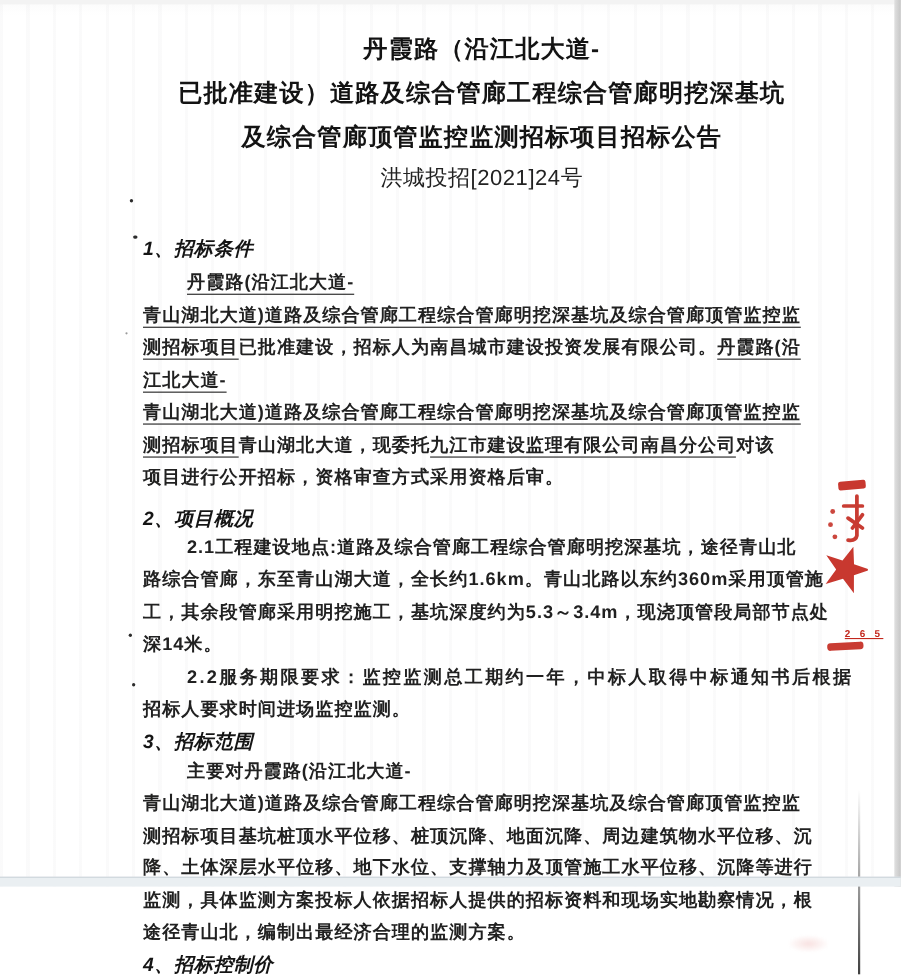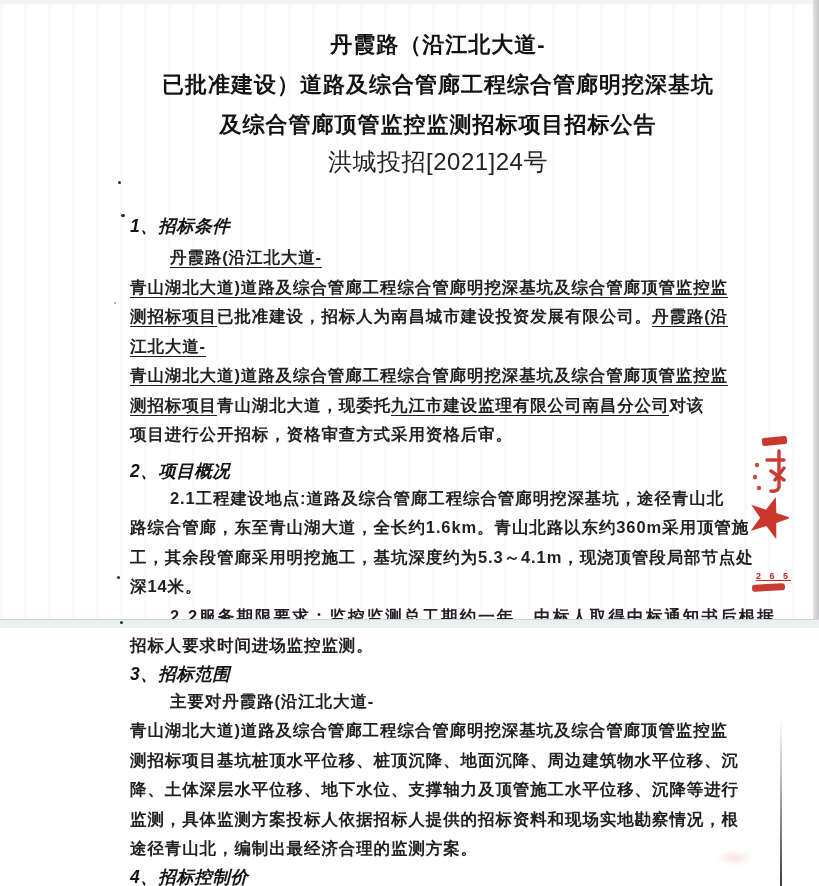--- a/index.html
+++ b/index.html
@@ -1,30 +1,30 @@
 <!DOCTYPE html>
 <html><head>
 <meta charset="utf-8">
 <style>
   html,body{margin:0;padding:0;}
   body{
     width:819px;height:886px;overflow:hidden;background:#ffffff;
     font-family:"Liberation Sans","DejaVu Sans",sans-serif;
   }
   .page{
-    position:relative;width:819px;height:628px;
+    position:relative;width:819px;height:806px;
     background:
       repeating-linear-gradient(90deg, rgba(120,120,130,0.035) 0 3px, rgba(0,0,0,0) 3px 24px),
       linear-gradient(180deg,#fbfbfb 0,#ffffff 14px,#ffffff 100%);
     color:#1c1c1c;
   }
   .content{position:absolute;left:130px;top:0;width:616px;}
   .title{margin-top:25px;text-align:center;font-size:22px;font-weight:700;
     line-height:40px;letter-spacing:1px;color:#131313;}
-  .docnum{text-align:center;font-size:24px;font-weight:400;line-height:26px;
+  .docnum{text-align:center;font-size:20px;font-weight:400;line-height:26px;
     margin-top:4px;letter-spacing:0.5px;color:#222;}
   .sec-h{font-size:17.5px;font-weight:700;line-height:26px;letter-spacing:0.5px;color:#151515;font-style:italic;}
   .mt-s1{margin-top:38px;}
   .mt-s2{margin-top:8px;}
   .lines{margin-top:4px;}
   .ln{font-size:16.5px;font-weight:600;line-height:29.5px;letter-spacing:0.9px;
     white-space:nowrap;color:#212121;}
   .ind{text-indent:40px;}
   .spread{letter-spacing:2.1px;}
   .u{border-bottom:1.6px solid #1e1e1e;padding-bottom:1px;}
@@ -44,21 +44,21 @@
   .speck.s5{left:114px;top:302px;width:2px;height:2px;background:#9a9a9a;}
   .smudge{position:absolute;left:716px;top:850px;width:38px;height:16px;border-radius:50%;
     background:radial-gradient(ellipse at center, rgba(236,170,168,0.35), rgba(236,170,168,0) 70%);
     filter:blur(1px);}
   
   .stamp{position:absolute;left:748px;top:432px;width:46px;height:166px;}
   .stamp .bar-top{position:absolute;left:14px;top:5px;width:25px;height:8px;
     background:#c3271d;border-radius:2px;transform:rotate(-5deg);opacity:.92;}
   .stamp .glyph{position:absolute;left:2px;top:16px;}
   .stamp .star{position:absolute;left:1px;top:62px;}
-  .stamp .digits{position:absolute;left:8px;top:139px;font-size:9px;font-weight:700;
+  .stamp .digits{position:absolute;left:20px;top:139px;font-size:9px;font-weight:700;
     letter-spacing:3px;color:#c3271d;white-space:nowrap;text-decoration:underline;}
   .stamp .bar-bottom{position:absolute;left:4px;top:152px;width:33px;height:7px;
     background:#c3271d;border-radius:3px;transform:rotate(-3deg);opacity:.9;}
 </style>
 </head>
 <body>
 
 <div class="page">
 
   <div class="content">
@@ -97,21 +97,21 @@
 
     <div class="sec-h mt-s2">2、项目概况</div>
     <div>
       <div class="ln ind">
         <span>2.1工程建设地点:道路及综合管廊工程综合管廊明挖深基坑，途径青山北</span>
       </div>
       <div class="ln">
         <span>路综合管廊，东至青山湖大道，全长约1.6km。青山北路以东约360m采用顶管施</span>
       </div>
       <div class="ln">
-        <span>工，其余段管廊采用明挖施工，基坑深度约为5.3～4.1m，现浇顶管段局部节点处</span>
+        <span>工，其余段管廊采用明挖施工，基坑深度约为5.3～3.4m，现浇顶管段局部节点处</span>
       </div>
       <div class="ln">
         <span>深14米。</span>
       </div>
       <div class="ln ind spread">
         <span>2.2服务期限要求：监控监测总工期约一年，中标人取得中标通知书后根据</span>
       </div>
       <div class="ln">
         <span>招标人要求时间进场监控监测。</span>
       </div>

